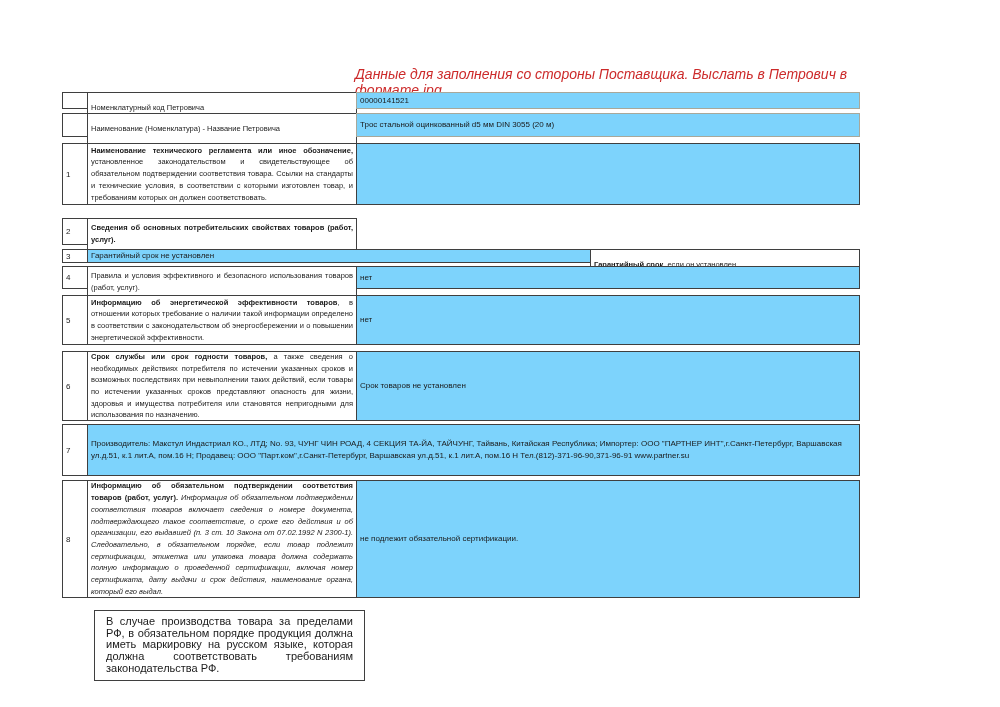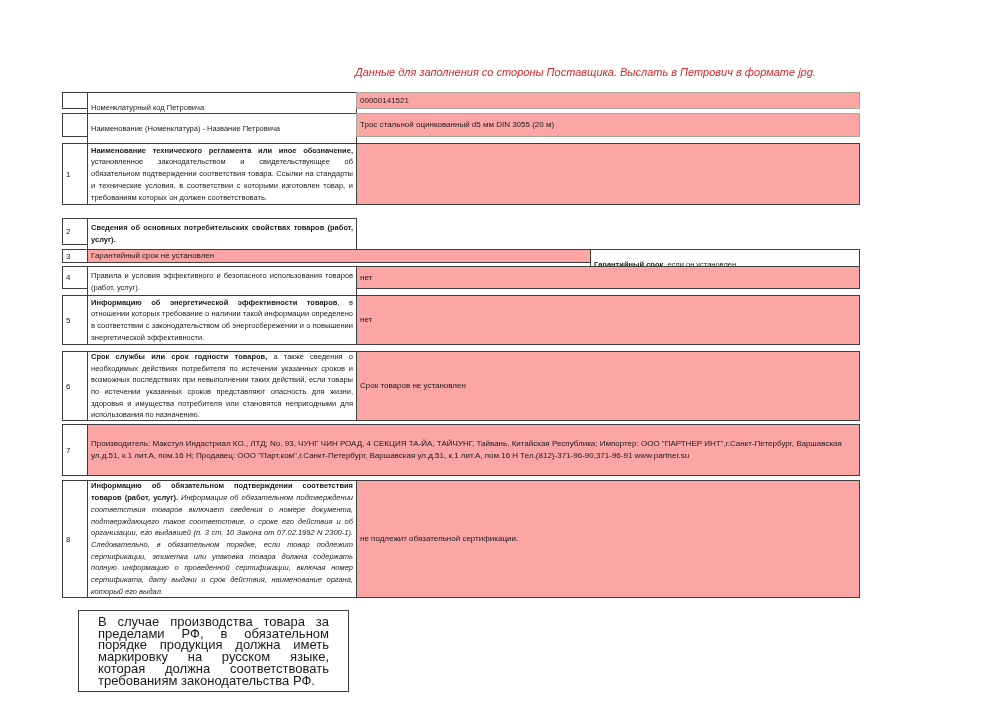--- a/index.html
+++ b/index.html
@@ -9,21 +9,21 @@
     background:#ffffff;
     font-family:"Liberation Sans","DejaVu Sans",sans-serif;
     color:#1a1a1a;
     overflow:hidden;
   }
   
   #top-note{
     position:absolute;
     left:355px;top:66px;
     width:560px;
-    font-size:11px;
+    font-size:14px;
     font-style:italic;
     color:#cc2a2a;
   }
   
   #doc-table{
     position:absolute;
     left:62px;top:92px;
     width:798px;
   }
   .trow{display:flex;}
@@ -43,21 +43,21 @@
   .label{
     width:270px;flex:0 0 270px;
     display:flex;align-items:center;
     padding:15px 3px;
     font-size:7.5px;
     line-height:11.7px;
   }
   .label .runs{width:100%;text-align:justify;}
   .value{
     flex:1 1 auto;
-    background:#fca5a5;
+    background:#7dd3fc;
     display:flex;align-items:center;
     padding:1px 3px;
     font-size:8px;
     line-height:12px;
   }
   .value.light-border{border-color:#a8a89a;}
   .run-bold{font-weight:bold;}
   .run-italic{font-style:italic;}
   .run-regular{font-weight:normal;font-style:normal;}
   
@@ -67,25 +67,25 @@
   .r3{height:27px;margin-bottom:4px;}
   .r4{height:14px;margin-bottom:3px;}
   .r5{height:23px;margin-bottom:6px;}
   .r6{height:50px;margin-bottom:6px;}
   .r7{height:70px;margin-bottom:3px;}
   .r8{height:52px;margin-bottom:4px;}
   .r9{height:118px;margin-bottom:12px;}
   
   #bottom-note{
     box-sizing:border-box;
-    margin-left:16px;
+    margin-left:32px;
     width:271px;
     border:1px solid #3f3f3f;
-    padding:5px 19px;
-    font-size:13px;
+    padding:5px 11px;
+    font-size:11px;
     line-height:11.7px;
     text-align:justify;
     background:#ffffff;
   }
 </style>
 </head>
 <body>
 
 <div id="page">
   <div id="top-note">Данные для заполнения со стороны Поставщика. Выслать в Петрович в формате jpg.</div>

